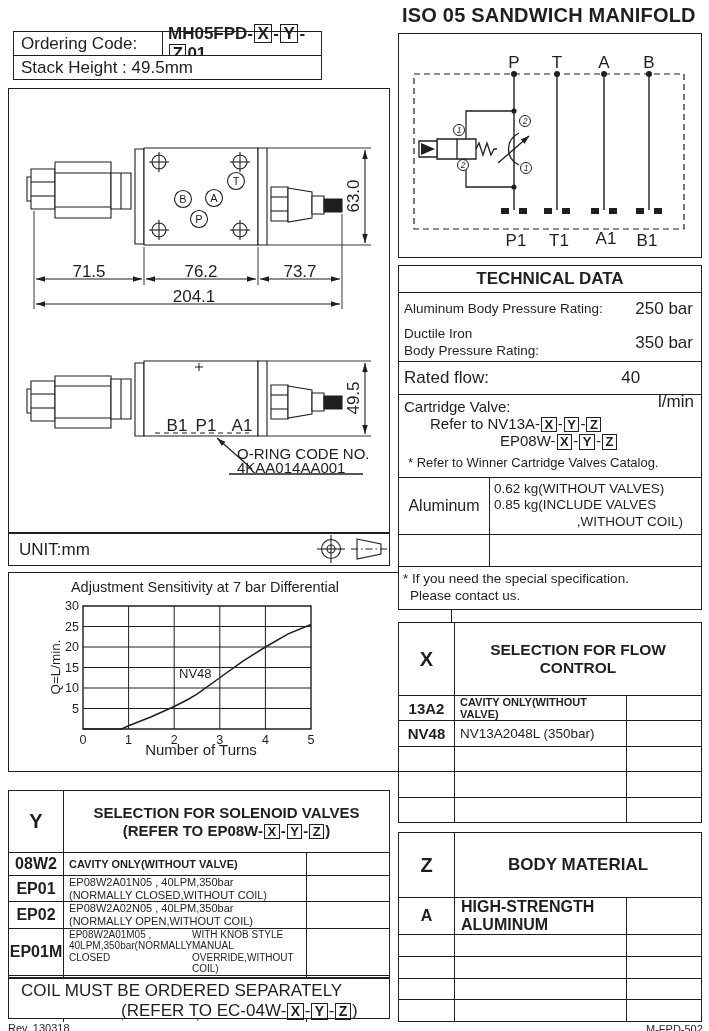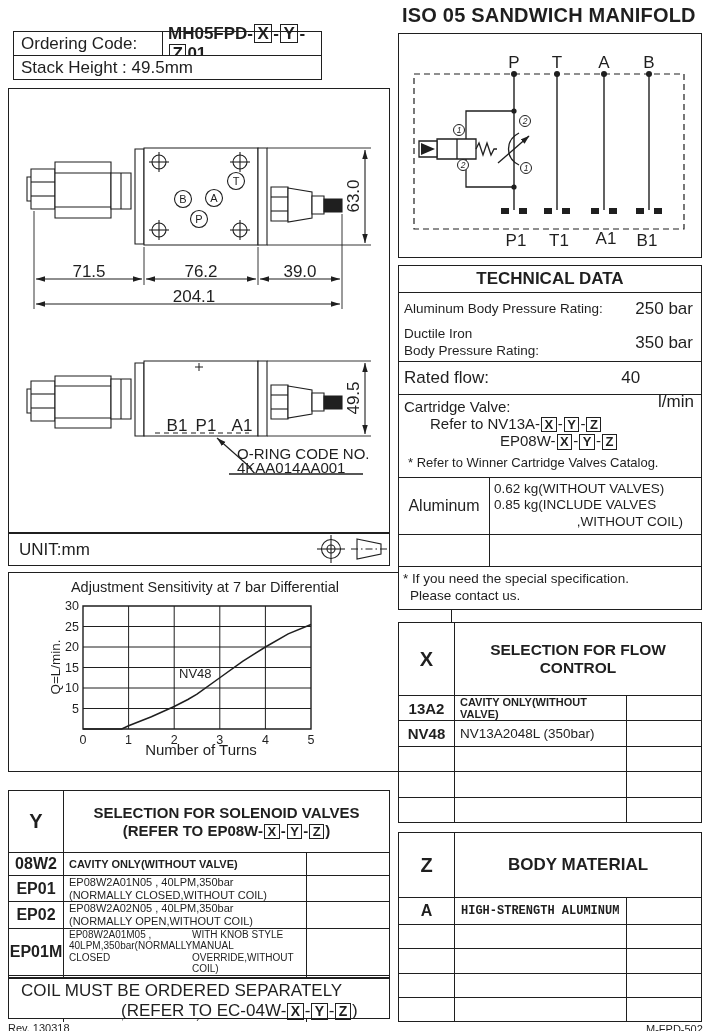--- a/index.html
+++ b/index.html
@@ -225,21 +225,21 @@
 
       <g font-family="Liberation Sans, sans-serif" font-size="17" fill="#1f1f1f" text-anchor="middle">
         <text x="168" y="342">B1</text>
         <text x="197" y="342">P1</text>
         <text x="233" y="342">A1</text>
       </g>
     </svg>
 
     <span class="t s17 cx" style="left:80px;top:173px;">71.5</span>
     <span class="t s17 cx" style="left:192px;top:173px;">76.2</span>
-    <span class="t s17 cx" style="left:291px;top:173px;">39.0</span>
+    <span class="t s17 cx" style="left:291px;top:173px;">73.7</span>
     <span class="t s17 cx" style="left:185px;top:198px;">204.1</span>
     <span class="t s17 rot" style="left:345px;top:107px;">63.0</span>
     <span class="t s17 rot" style="left:345px;top:309px;">49.5</span>
     <span class="t s15" style="left:228px;top:356px;">O-RING CODE NO.</span>
     <span class="t s15" style="left:228px;top:370px;">4KAA014AA001</span>
   </div>
 
   <div class="box" style="left:8px;top:533px;width:382px;height:33px;">
     <span class="t s17" style="left:10px;top:6px;">UNIT:mm</span>
     <svg width="379" height="30" viewBox="0 0 379 30">
@@ -397,21 +397,21 @@
         </div>
       <div class="tc cc" style="flex:1;">
           <span class="s17 b">BODY MATERIAL</span>
         </div>
     </div>
     <div class="trow" style="flex:0 0 27px;">
       <div class="tc cc" style="flex:0 0 55px;">
           <span class="s16 b">A</span>
         </div>
       <div class="tc" style="flex:0 0 172px;padding-left:6px;">
-          <span class="b" style="font-size:12px;font-family:Liberation Mono, monospace;">HIGH-STRENGTH ALUMINUM</span>
+          <span class="b" style="font-size:16px;">HIGH-STRENGTH ALUMINUM</span>
         </div>
       <div class="tc" style="flex:1;"></div>
     </div>
     <div class="trow" style="flex:1;">
       <div class="tc" style="flex:0 0 55px;">
           <span></span>
         </div>
       <div class="tc" style="flex:0 0 172px;">
           <span></span>
         </div>

